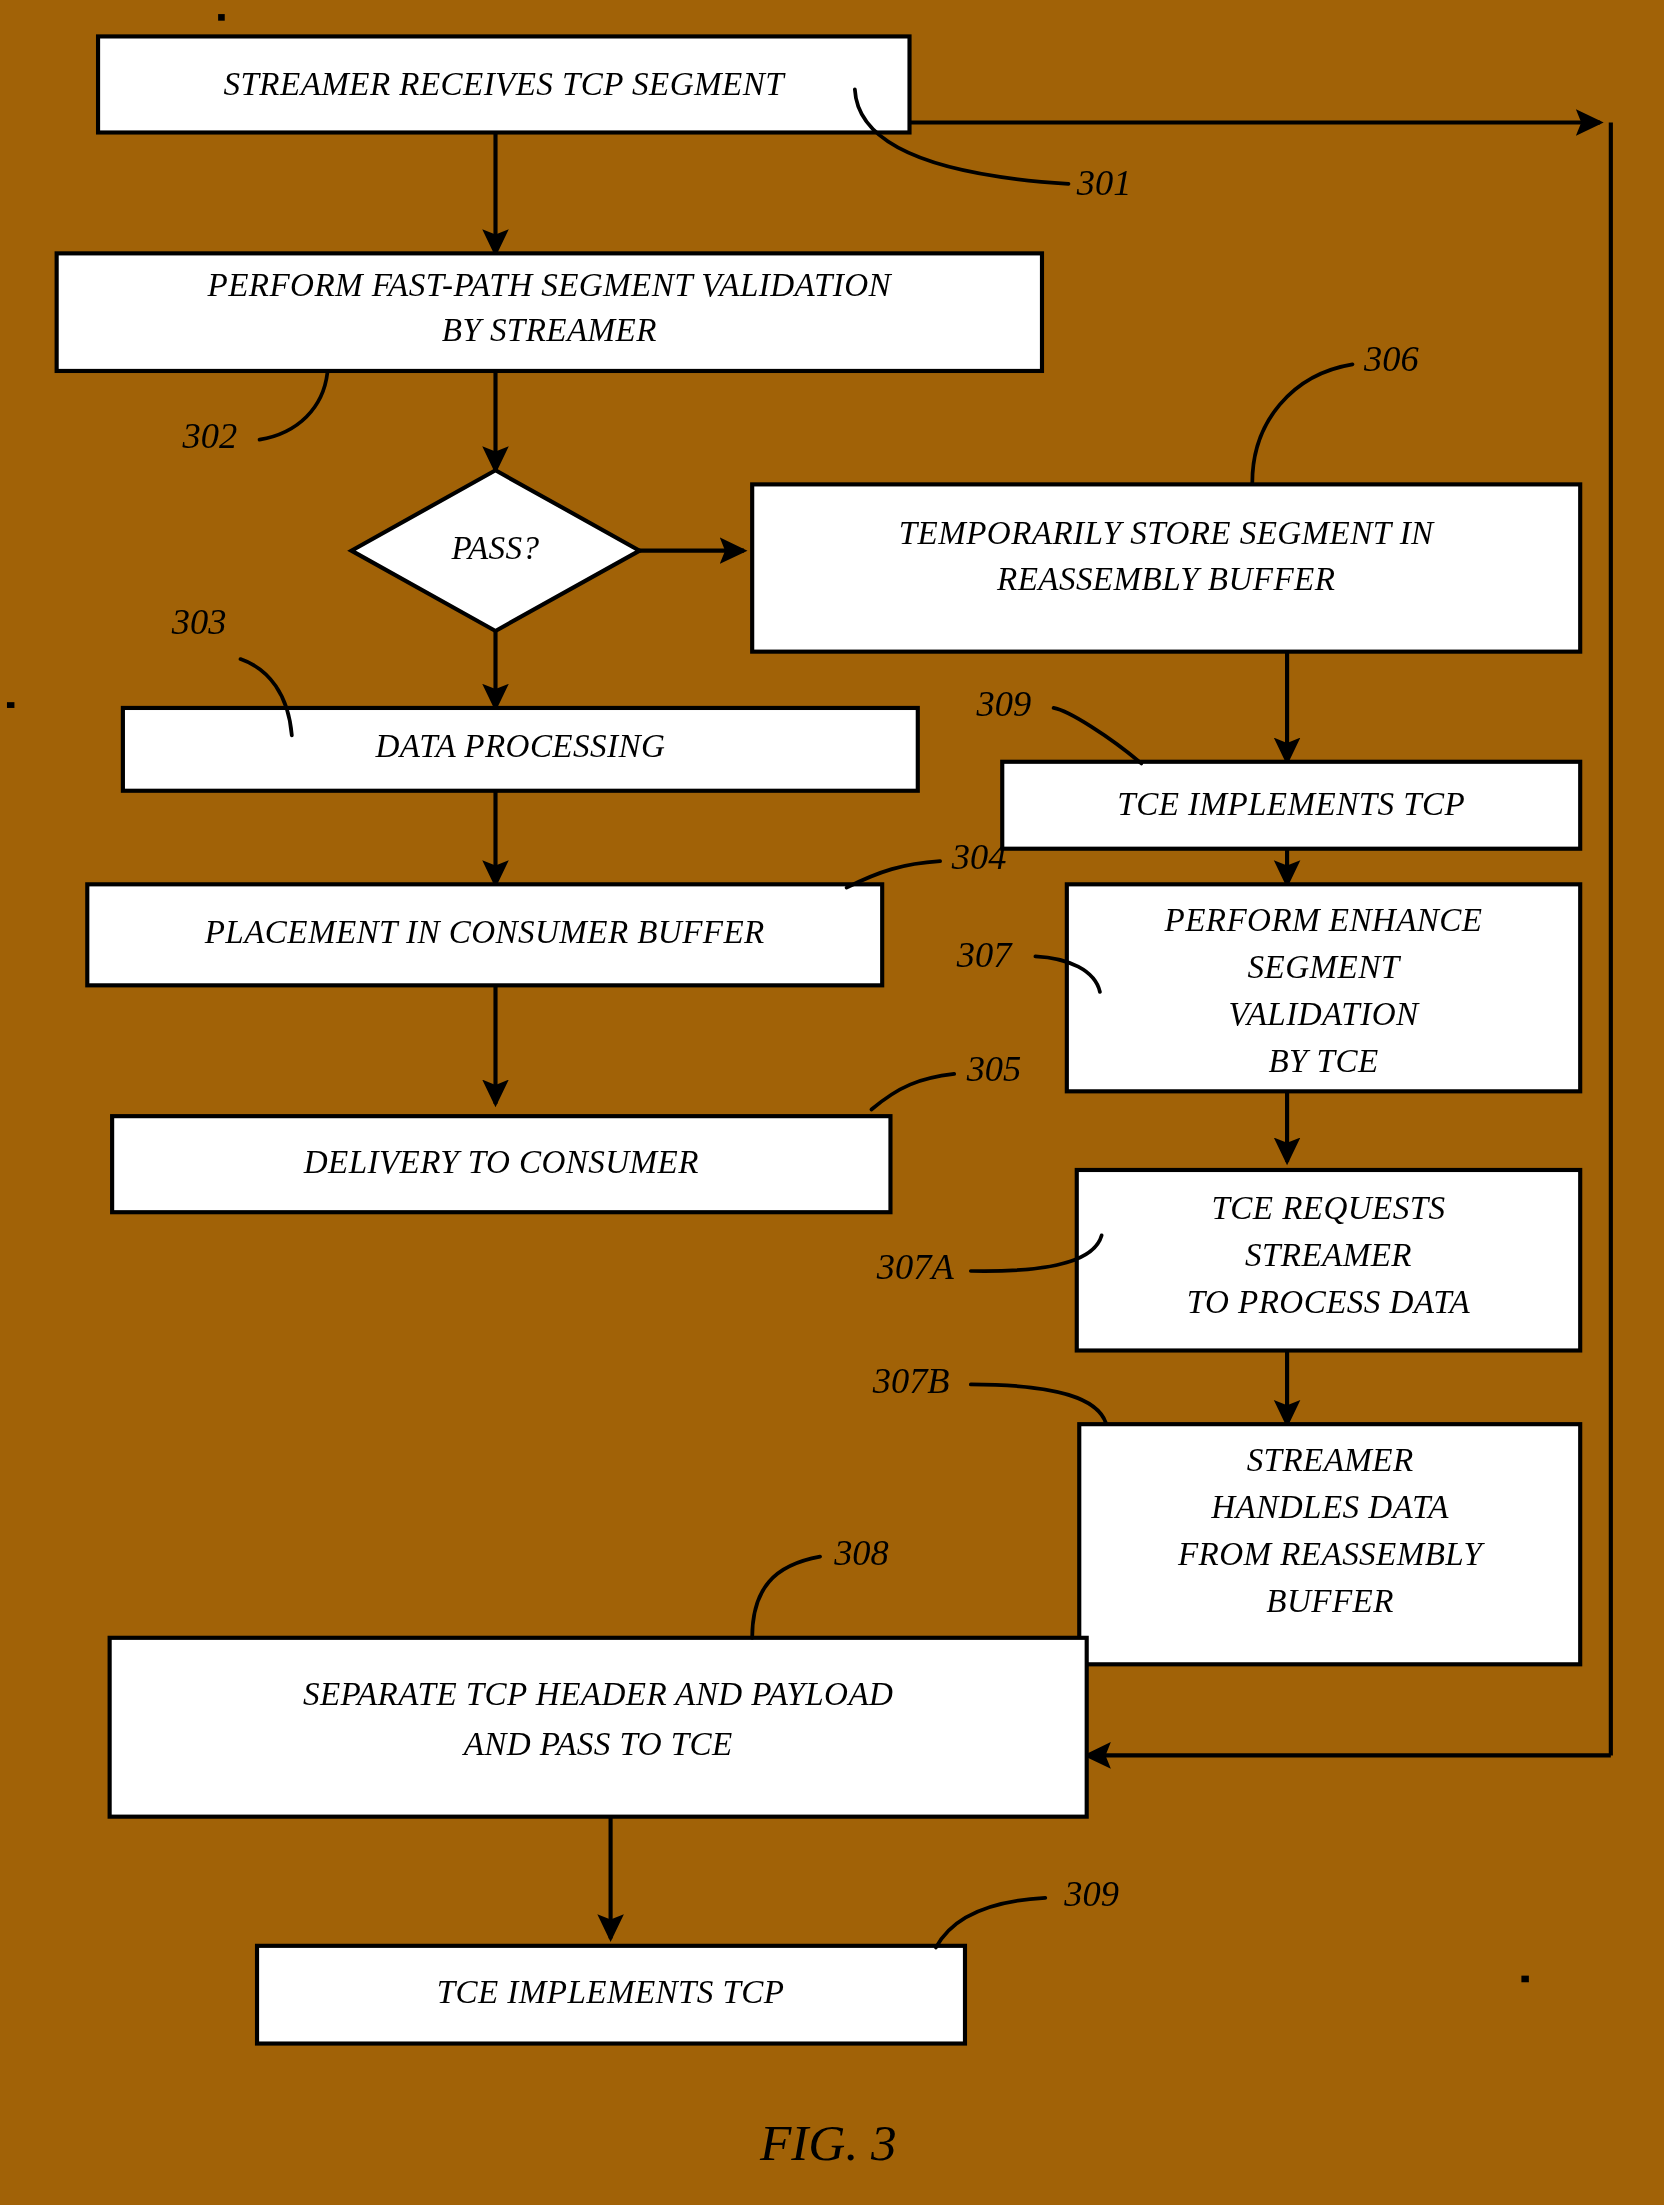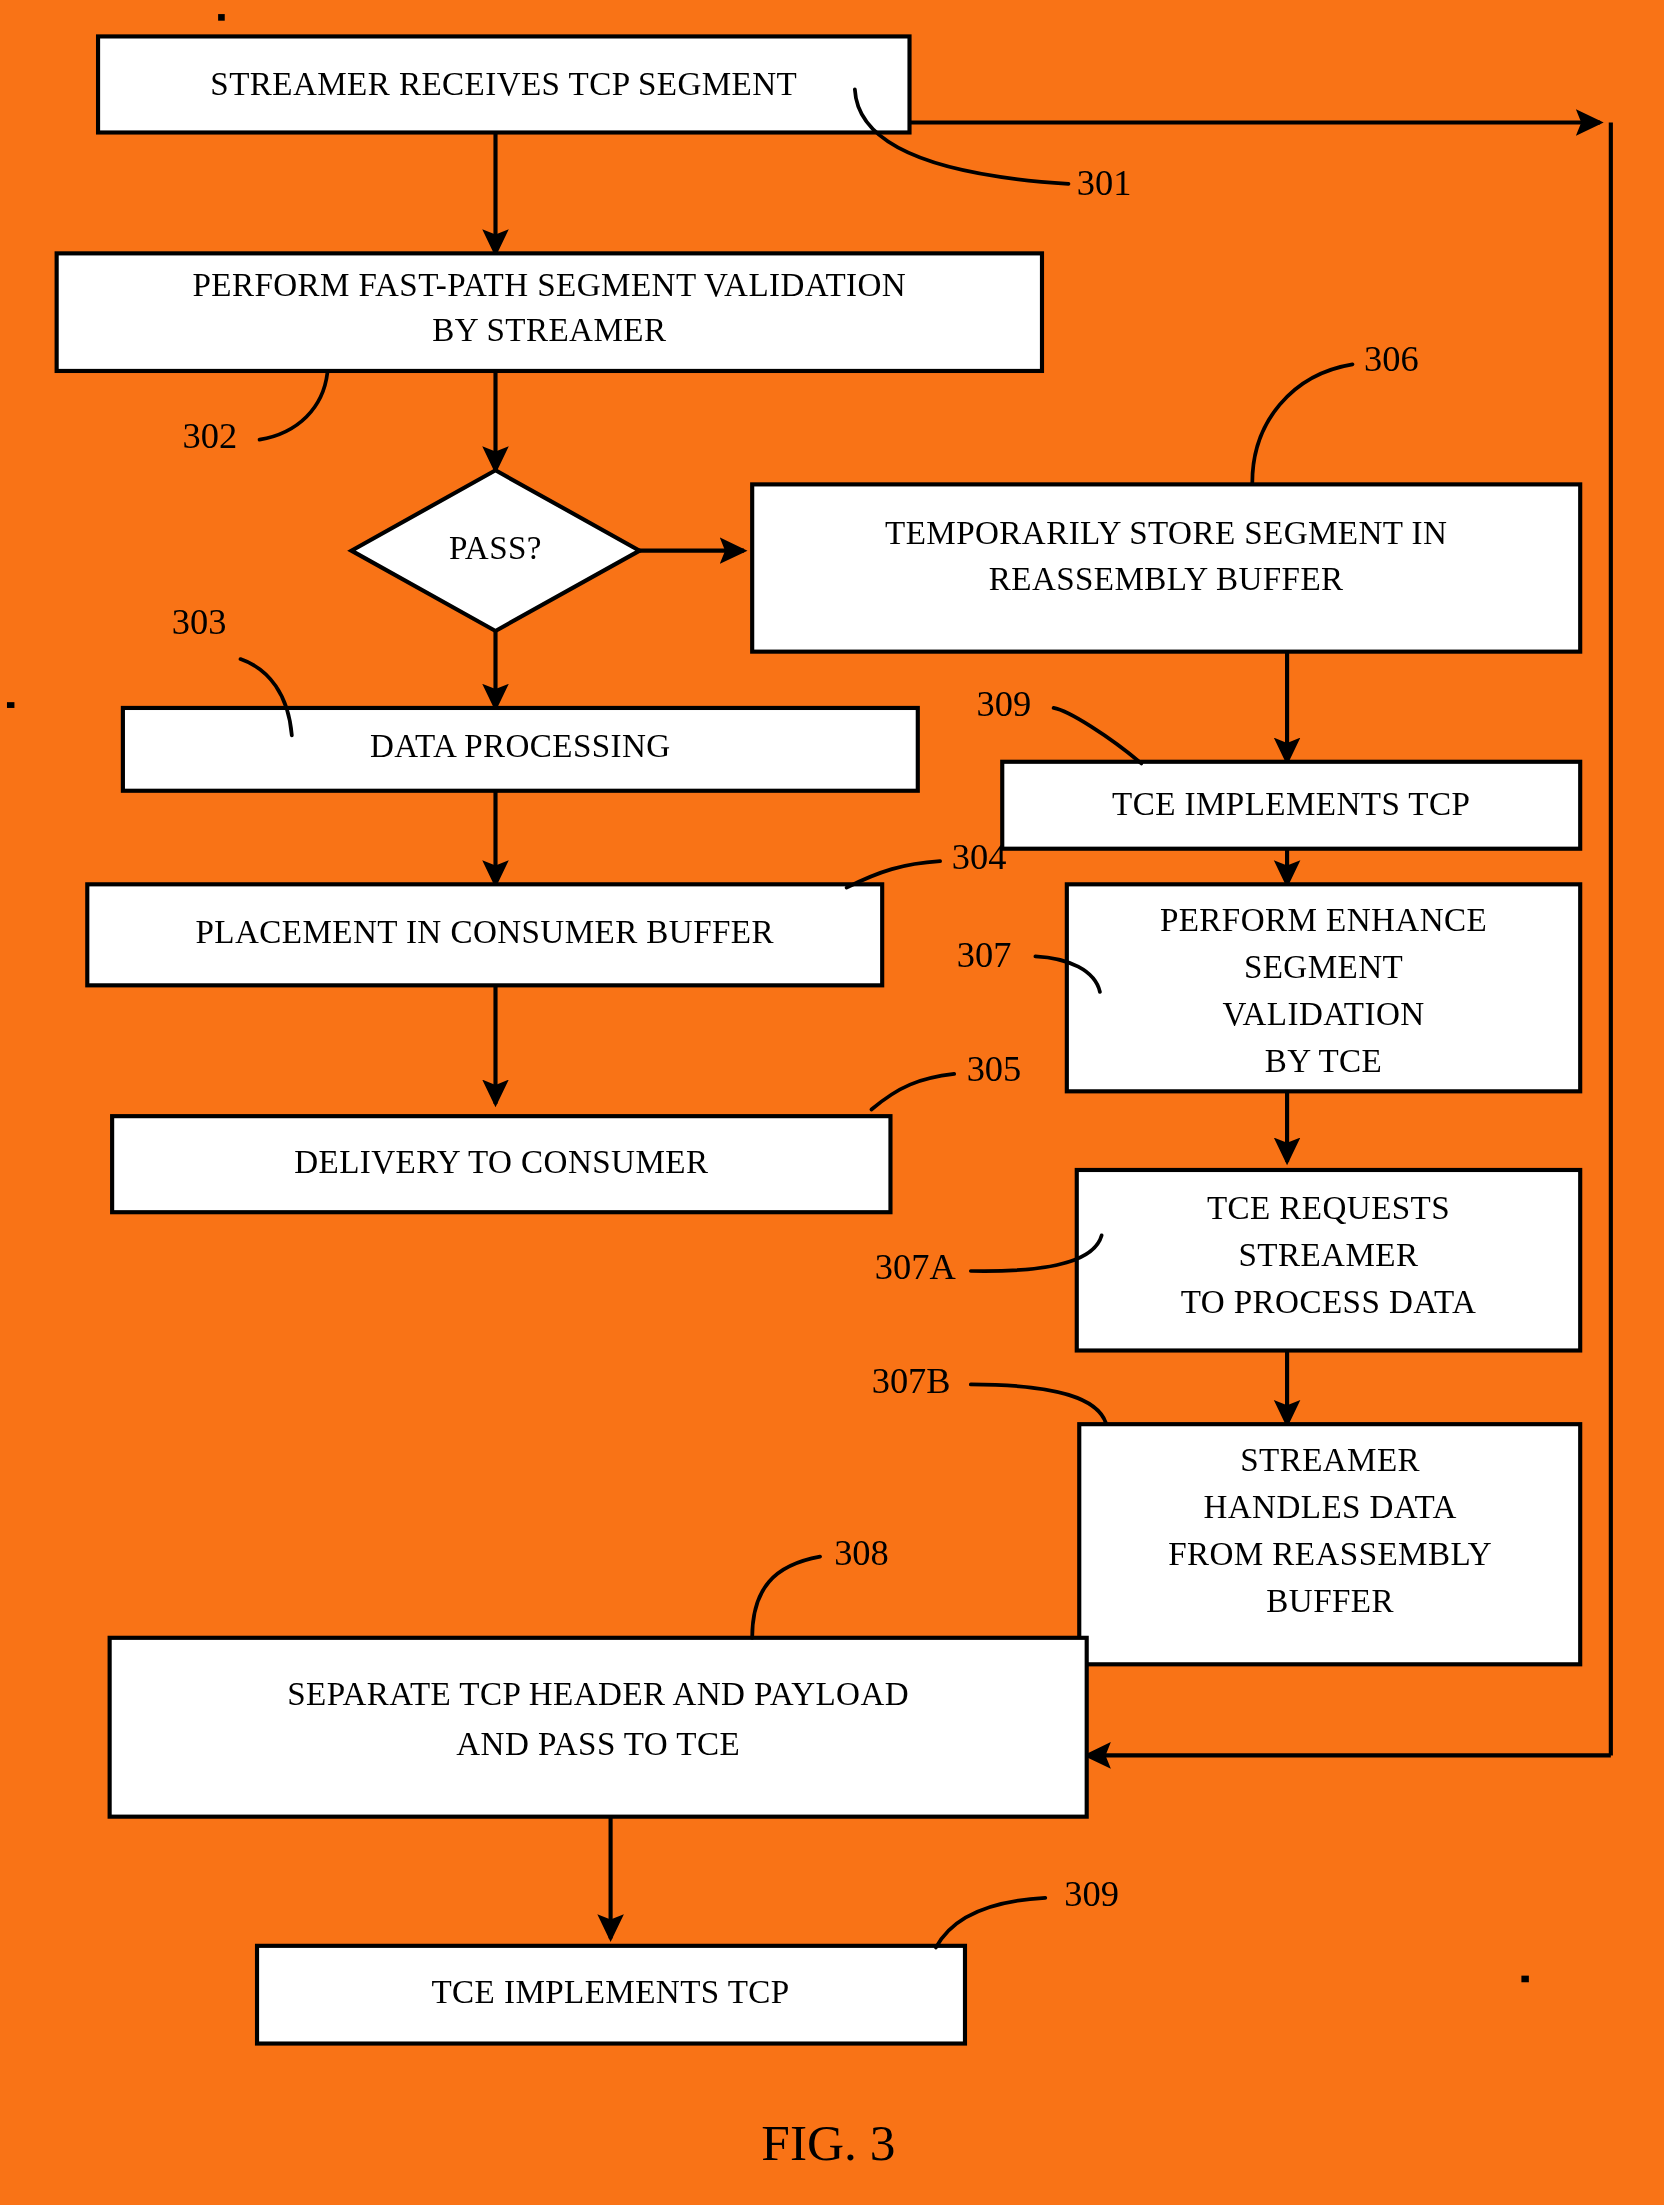--- a/index.html
+++ b/index.html
@@ -7,22 +7,23 @@
     padding: 0;
     background: #ffffff;
   }
   body {
     font-family: "Liberation Serif", "DejaVu Serif", serif;
   }
   #figure-root {
     position: relative;
     width: 1665px;
     height: 2205px;
-    background: #f97316;
+    background: #a16207;
     overflow: hidden;
+    font-style: italic;
   }
   svg#flow {
     position: absolute;
     top: 0;
     left: 0;
     width: 1665px;
     height: 2205px;
   }
   .node-rect {
     fill: #ffffff;

